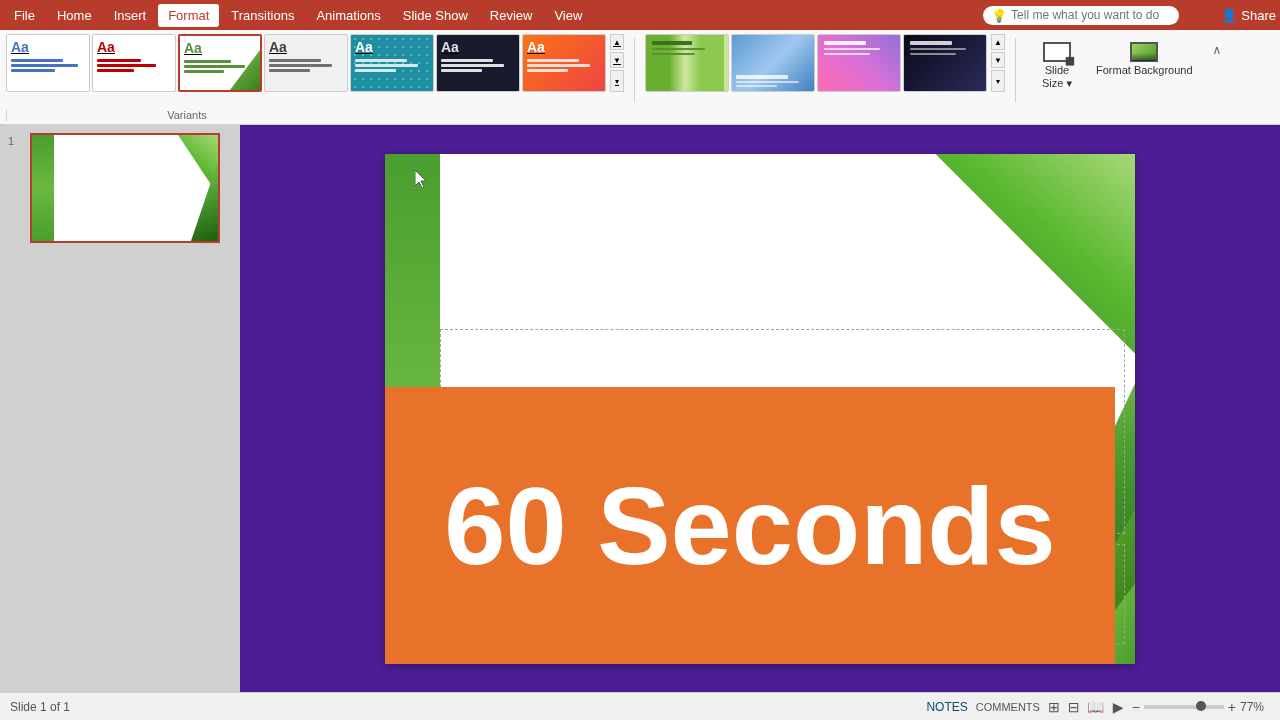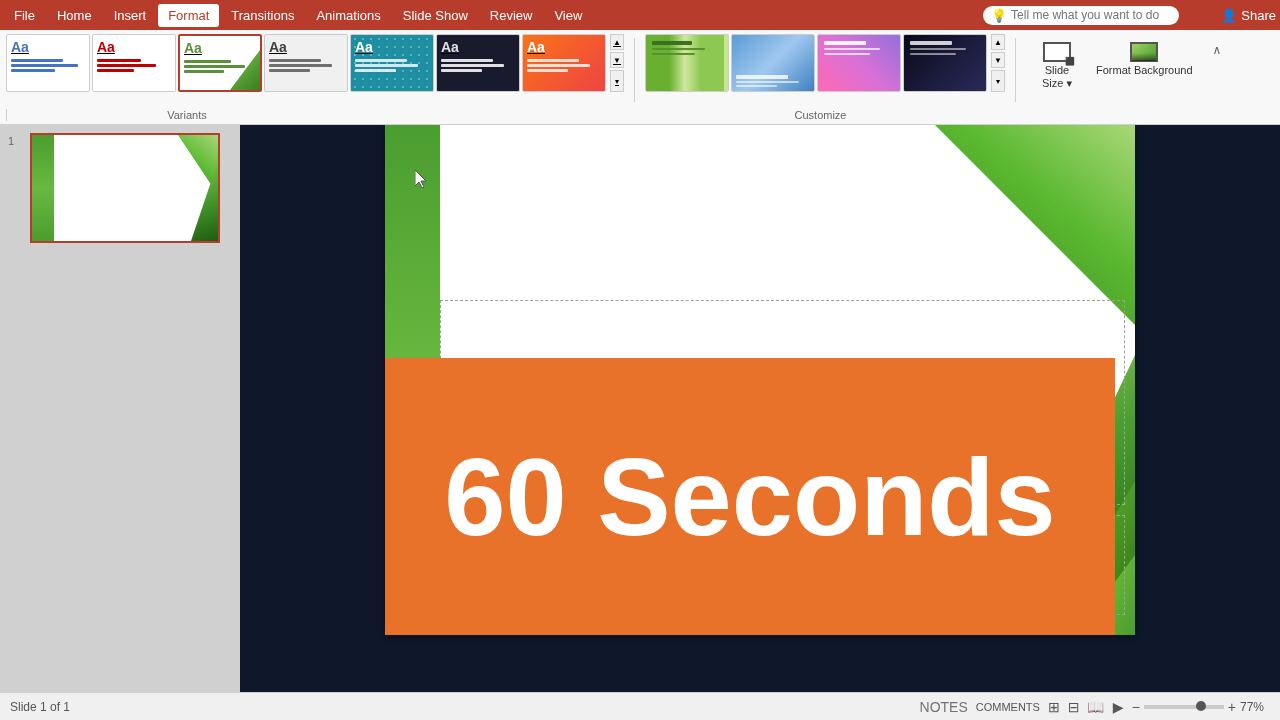--- a/index.html
+++ b/index.html
@@ -238,23 +238,23 @@
       left: 0;
       top: 0;
       bottom: 0;
       width: 22px;
       background: linear-gradient(180deg, #4a9e2f 0%, #6ab840 50%, #4a9e2f 100%);
     }
 
     
     .canvas-area {
       flex: 1;
-      background: #0f172a;
-      display: flex;
-      align-items: flex-start;
+      background: #4c1d95;
+      display: flex;
+      align-items: center;
       justify-content: center;
       position: relative;
       overflow: hidden;
     }
 
     .slide-canvas {
       width: 750px;
       height: 510px;
       background: white;
       position: relative;
@@ -574,21 +574,20 @@
         <div style="margin-left:4px;margin-top:2px;">
           <span style="font-size:12px;cursor:pointer;color:#666;">∧</span>
         </div>
       </div>
     </div>
   </div>
 
   <div class="ribbon-labels">
     <div style="width:1px;background:#d0d0d0;height:12px;"></div>
     <div style="width:360px;text-align:center;">Variants</div>
-    <div style="flex:1;text-align:center;">Customize</div>
   </div>
 </div>
 
 <div class="main-area">
 
   <div class="slide-panel">
     <div class="slide-item">
       <span class="slide-number">1</span>
       <div class="slide-thumbnail">
         <div class="slide-thumb-green-left"></div>
@@ -627,21 +626,21 @@
       <svg width="16" height="20" viewBox="0 0 16 20" fill="none">
         <path d="M0 0 L0 16 L4 12 L7 18 L9 17 L6 11 L11 11 Z" fill="white" stroke="#555" stroke-width="1"></path>
       </svg>
     </div>
   </div>
 </div>
 
 <div class="status-bar">
   <span>Slide 1 of 1</span>
   <div class="status-right">
-    <span style="font-size:14px;cursor:pointer;color:#737373;">NOTES</span>
+    <span style="font-size:12px;cursor:pointer;color:#0c4a6e;">NOTES</span>
     <span style="font-size:11px;cursor:pointer;color:#555;">COMMENTS</span>
 
     <span style="font-size:14px;cursor:pointer;">⊞</span>
     <span style="font-size:14px;cursor:pointer;">⊟</span>
     <span style="font-size:14px;cursor:pointer;">📖</span>
     <span style="font-size:14px;cursor:pointer;">▶</span>
 
     <div class="zoom-bar">
       <span style="cursor:pointer;font-size:14px;">−</span>
       <div class="zoom-slider">

